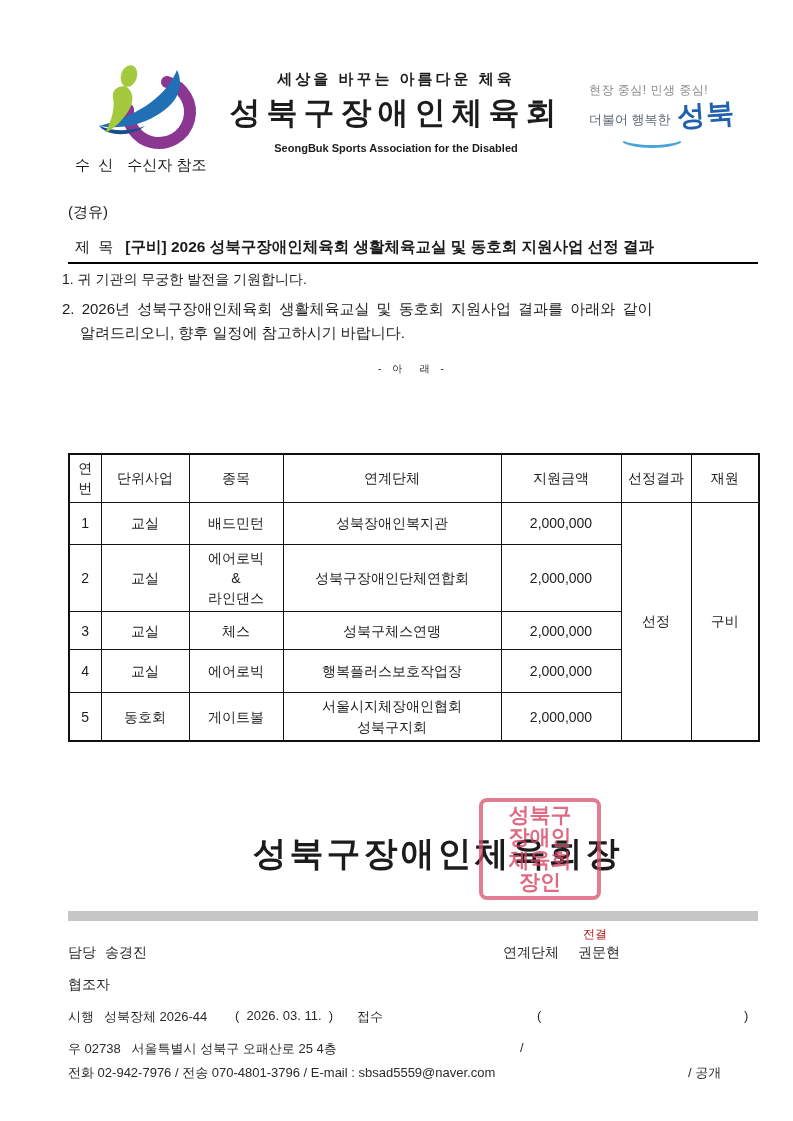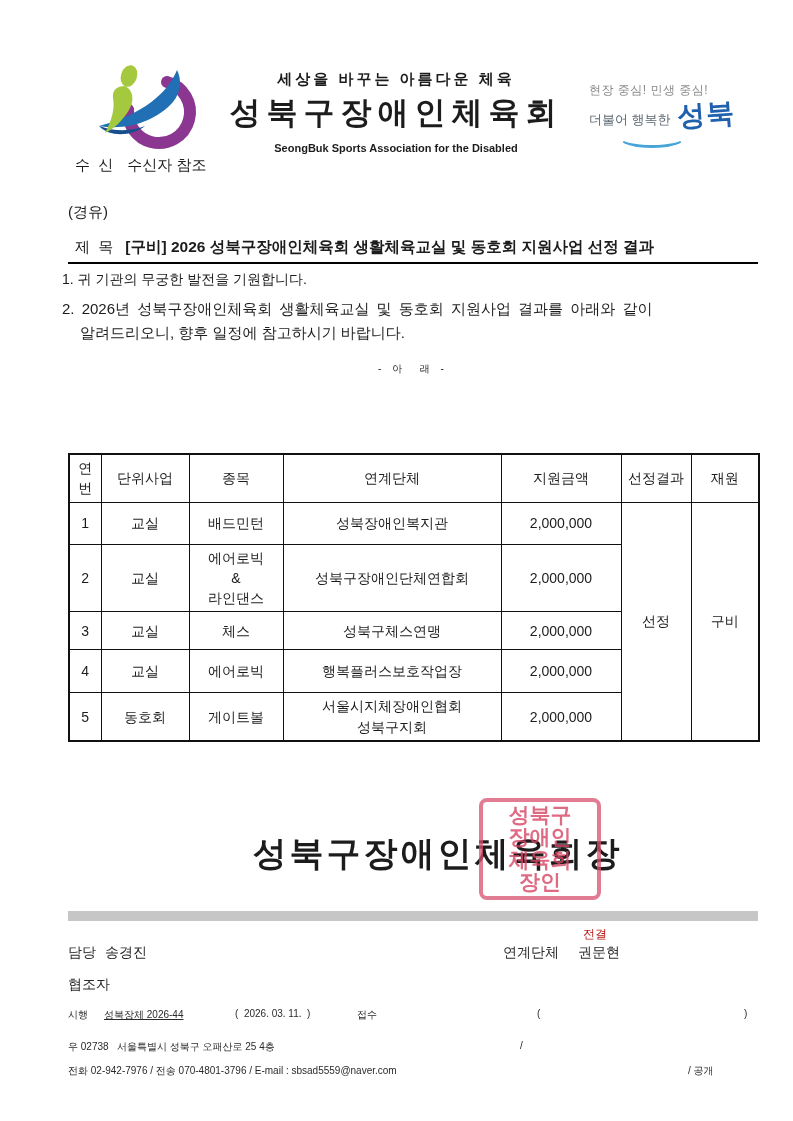--- a/index.html
+++ b/index.html
@@ -57,21 +57,21 @@
          border:4px solid rgba(216,80,110,.75);border-radius:8px;
          color:rgba(214,70,100,.8);font-family:"Liberation Serif",serif;font-weight:bold;
          display:flex;flex-direction:column;justify-content:space-around;
          font-size:21px;line-height:1;padding:2px 3px;}
   .stamp-line{display:flex;justify-content:space-around;letter-spacing:0;}
 
   
   .gray-bar{position:absolute;left:68px;top:911px;width:690px;height:10px;background:#c6c6c6;}
   .approval-note{position:absolute;left:583px;top:926px;font-size:12px;color:#b91c1c;}
   .abs{position:absolute;font-size:14px;color:#2a2a2a;}
-  .f13{font-size:10px;}
+  .f13{font-size:13px;}
 </style>
 </head>
 <body>
 
 <div class="page">
 
   <svg class="assoc-logo" viewBox="0 0 120 100" xmlns="http://www.w3.org/2000/svg">
     <circle cx="74" cy="52" r="31" fill="none" stroke="#8b3690" stroke-width="12" stroke-dasharray="140 55" stroke-linecap="round" transform="rotate(-75 74 52)"></circle>
     <path d="M92,10 C82,34 58,54 14,66 C44,71 72,60 88,42 C96,32 97,20 92,10 Z" fill="#2170b5"></path>
     <path d="M14,66 C30,72 48,71 60,66 C46,77 24,77 14,66 Z" fill="#174f8d"></path>
@@ -186,21 +186,21 @@
   <div class="approval-note">전결</div>
 
   <span class="abs" style="left:68px;top:944px;text-align:right;">담당</span>
   <span class="abs" style="left:105px;top:944px;">송경진</span>
   <span class="abs" style="left:503px;top:944px;">연계단체</span>
   <span class="abs" style="left:578px;top:944px;">권문현</span>
 
   <span class="abs" style="left:68px;top:976px;">협조자</span>
 
   <span class="abs f13" style="left:68px;top:1008px;">시행</span>
-  <span class="abs f13" style="left:104px;top:1008px;text-decoration:underline;">성북장체 2026-44</span>
+  <span class="abs f13" style="left:104px;top:1008px;">성북장체 2026-44</span>
   <span class="abs f13 prespace" style="left:235px;top:1008px;">(  2026. 03. 11.  )</span>
   <span class="abs f13" style="left:357px;top:1008px;">접수</span>
   <span class="abs f13" style="left:537px;top:1008px;">(</span>
   <span class="abs f13" style="left:744px;top:1008px;">)</span>
 
   <span class="abs f13 prespace" style="left:68px;top:1040px;">우 02738   서울특별시 성북구 오패산로 25 4층</span>
   <span class="abs f13" style="left:520px;top:1040px;">/</span>
 
   <span class="abs f13" style="left:68px;top:1064px;">전화 02-942-7976 / 전송 070-4801-3796 / E-mail : sbsad5559@naver.com</span>
   <span class="abs f13" style="left:648px;top:1064px;margin-left:40px;">/ 공개</span>

